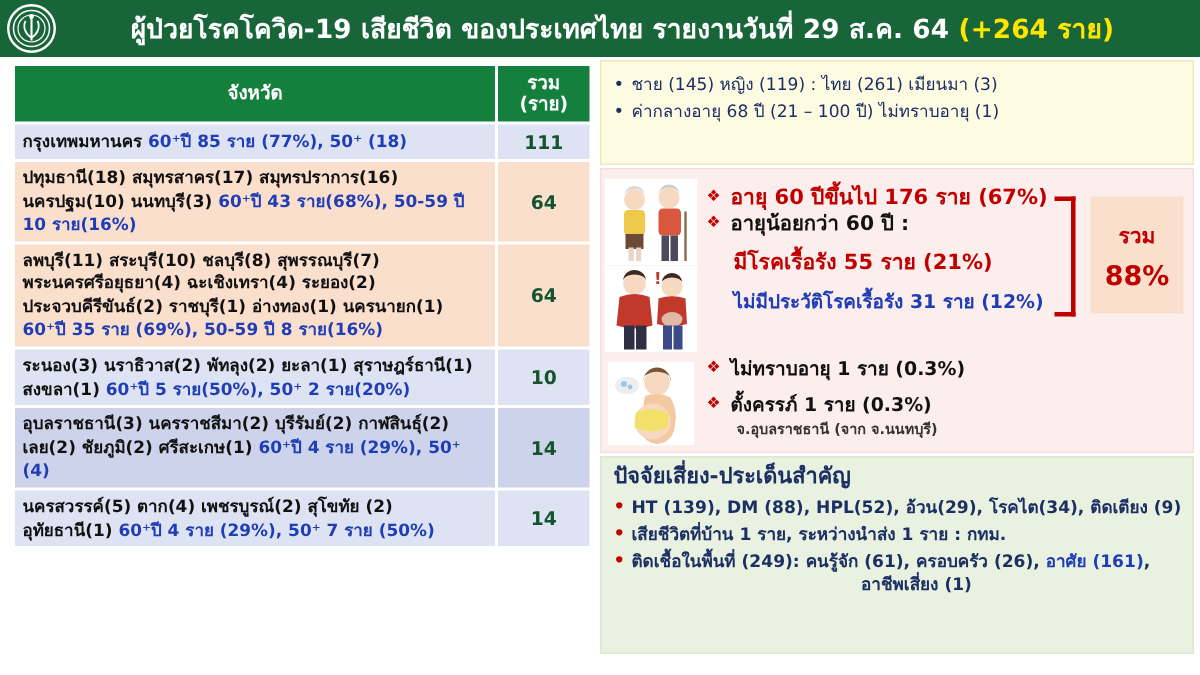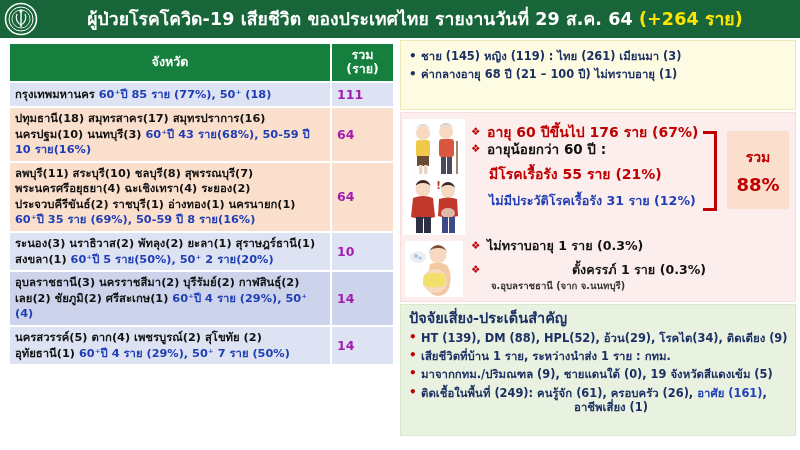--- a/index.html
+++ b/index.html
@@ -68,23 +68,24 @@
   }
   table.prov td {
     font-size: 11.3px;
     color: #111111;
     padding: 3px 5px;
     line-height: 1.38;
     vertical-align: middle;
     font-weight: bold;
   }
   table.prov td.num {
+    text-align: center;
     font-size: 12.5px;
     font-weight: bold;
-    color: #a21caf;
+    color: #14532d;
   }
   .col-prov { width: 320px; }
   .col-num  { width: 61px; }
 
   .rowA td { background: #dde3f3; }
   .rowB td { background: #fbdfcd; }
   .rowC td { background: #ccd3ea; }
 
   .blue { color: #1f3db5; font-weight: bold; }
 
@@ -100,21 +101,21 @@
     background: #fefbe3;
     border: 1px solid #efe9ba;
     padding: 5px 6px 6px 6px;
     height: 70px;
   }
   .box-yellow ul { list-style: none; }
   .box-yellow li {
     position: relative;
     padding-left: 14px;
     font-size: 11.4px;
-    font-weight: bold;
+    font-weight: normal;
     color: #1b2f63;
     line-height: 1.0;
     margin: 5px 0 7px 0;
   }
   .box-yellow li::before {
     content: "\2022";
     position: absolute;
     left: 2px; top: -1px;
     color: #1b2f63;
     font-size: 12px;
@@ -148,21 +149,21 @@
     content: "\2756";
     position: absolute; left: 0; top: 1px;
     color: #c00000;
     font-size: 10.5px;
   }
   .l1 { margin-top: 8px;  font-size: 14px; font-weight: bold; color: #c00000; }
   .l2 { margin-top: 2px; font-size: 13.5px; font-weight: bold; color: #111111; }
   .l2b { margin: 6px 0 0 18px; font-size: 14px; font-weight: bold; color: #c00000; }
   .l2c { margin: 6px 0 0 18px; font-size: 12.6px; font-weight: bold; color: #1f3db5; }
   .l3 { margin-top: 28px; font-size: 12.6px; font-weight: bold; color: #111111; }
-  .l4 { margin-top: 10px; font-size: 12.6px; font-weight: bold; color: #111111; text-align: center; }
+  .l4 { margin-top: 10px; font-size: 12.6px; font-weight: bold; color: #111111; }
   .l4sub { margin: 1px 0 0 20px; font-size: 9.6px; font-weight: bold; color: #333333; }
 
   .bracket {
     position: absolute;
     left: 232px; top: 6px;
     width: 14px; height: 80px;
     border: 3px solid #c00000;
     border-left: none;
   }
   .total-badge {
@@ -361,21 +362,20 @@
           <div class="tb2">88%</div>
         </div>
       </div>
     </div>
 
     <div class="box-green">
       <div class="green-title">ปัจจัยเสี่ยง-ประเด็นสำคัญ</div>
       <ul>
         <li class="red">HT (139), DM (88), HPL(52), อ้วน(29), โรคไต(34), ติดเตียง (9)</li>
         <li class="navy">เสียชีวิตที่บ้าน 1 ราย, ระหว่างนำส่ง 1 ราย : กทม.</li>
-        <li class="red">มาจากกทม./ปริมณฑล (9), ชายแดนใต้ (0), 19 จังหวัดสีแดงเข้ม (5)</li>
         <li class="navy">
           <span>ติดเชื้อในพื้นที่ (249): คนรู้จัก (61), ครอบครัว (26), </span><span class="blue2">อาศัย (161)</span><span>,</span>
           <span class="indent-center">อาชีพเสี่ยง (1)</span>
         </li>
       </ul>
     </div>
 
   </div>
 </div>
 

